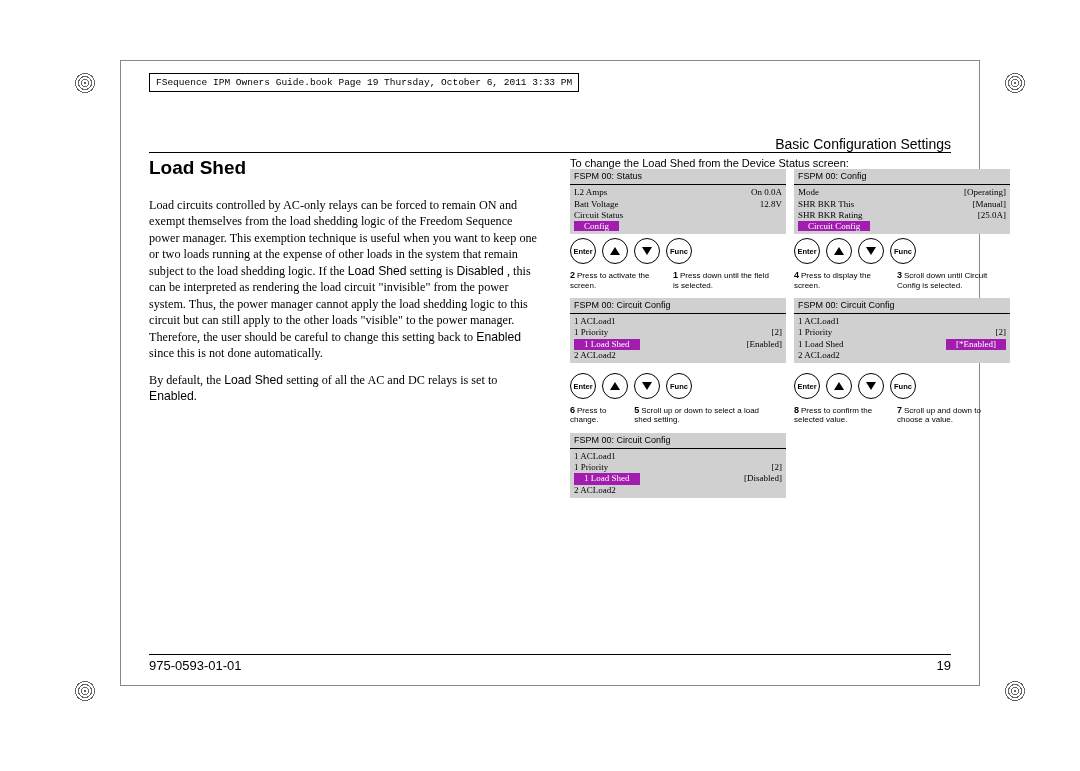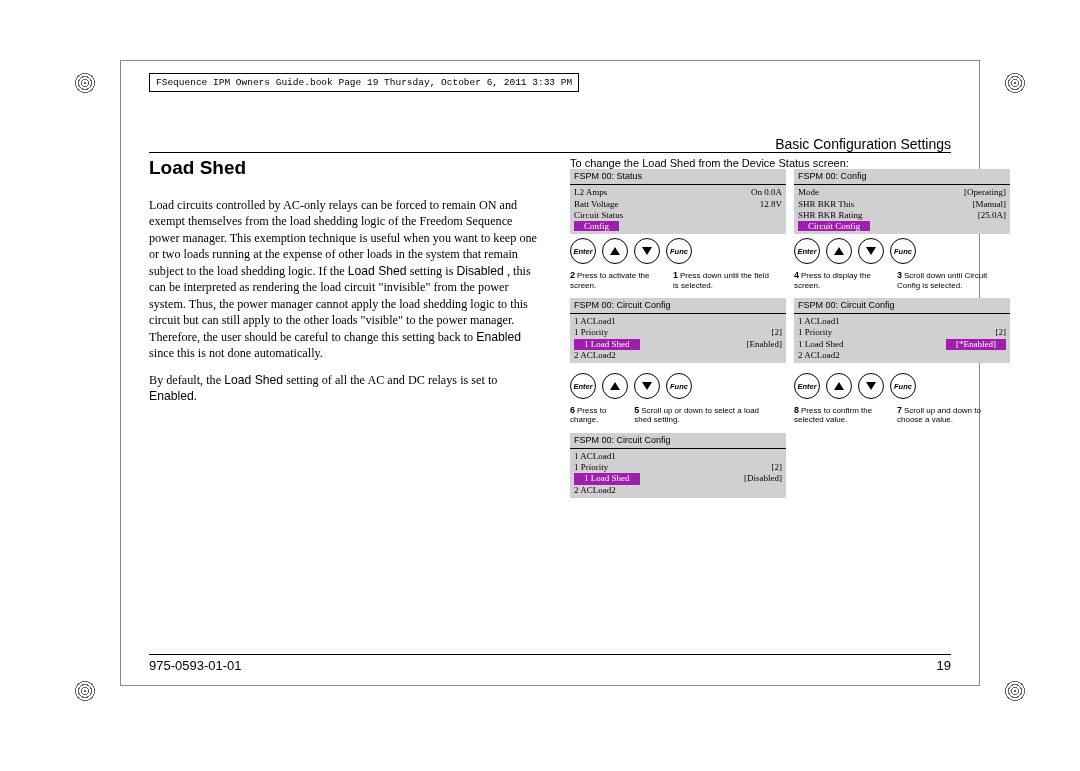--- a/index.html
+++ b/index.html
@@ -93,21 +93,20 @@
     padding: 2px 4px;
     font-size: 9px;
   }
   .scr-body { padding: 2px 4px; font-family: Liberation Serif, serif; }
   .scr-row { display: flex; justify-content: space-between; }
   .sel-box { background:#a21caf; color:#fff; padding:0 10px;}
   .btnrow {
     display: flex;
     gap: 6px;
     margin: 4px 0 2px 0;
-    font-style: italic;
   }
   .rbtn {
     width: 24px; height: 24px;
     border-radius: 50%;
     border: 1.2px solid #000;
     display: flex;
     align-items: center;
     justify-content: center;
     font-family: Arial, Helvetica, sans-serif;
     font-size: 7.5px;

